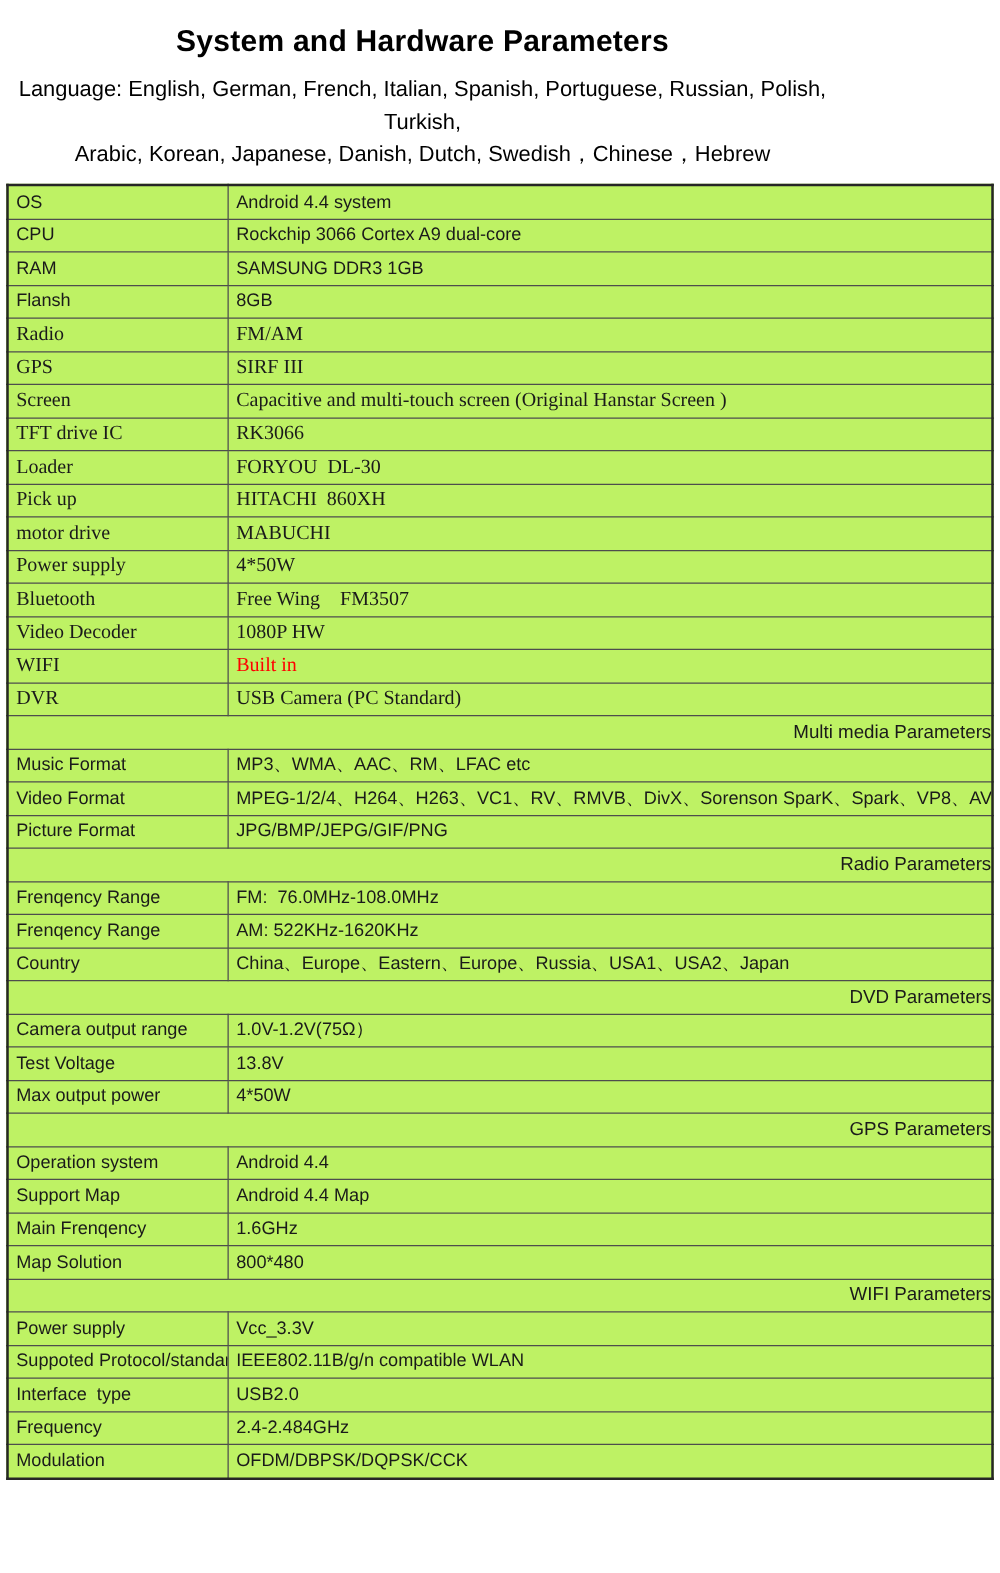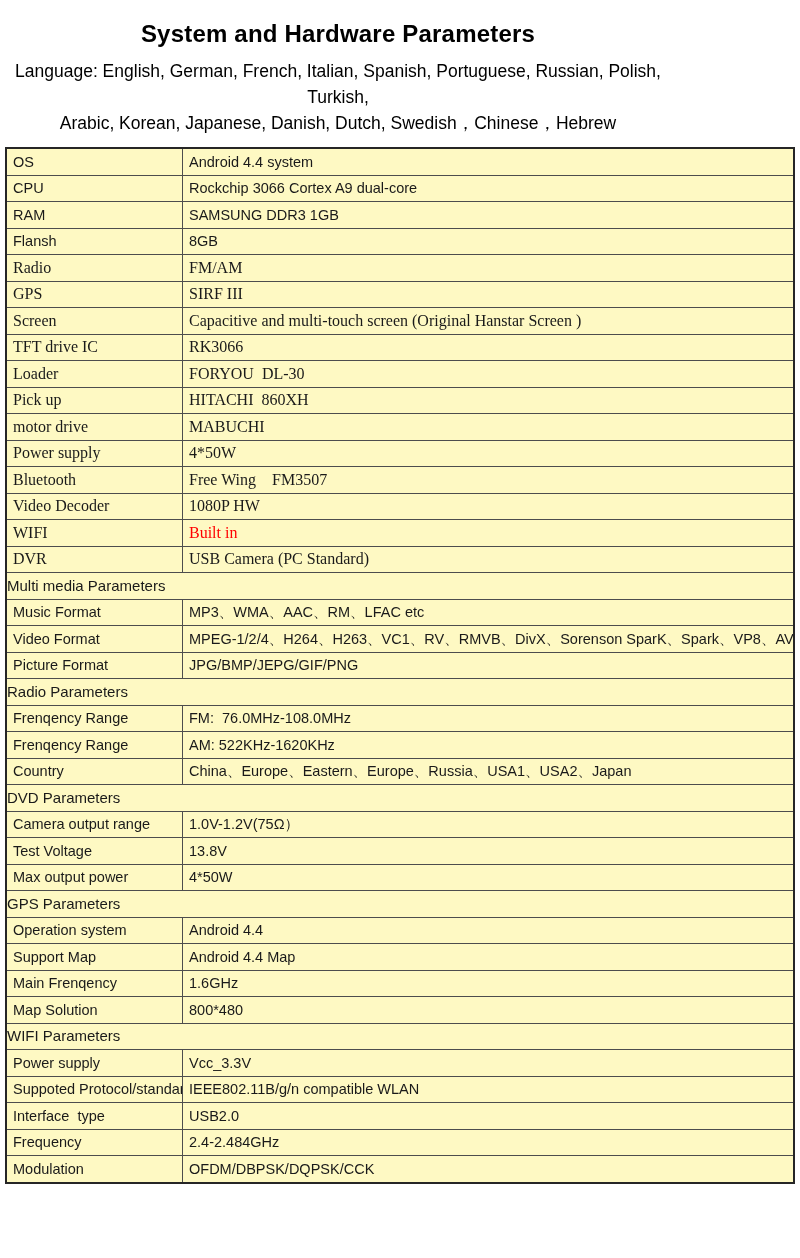--- a/index.html
+++ b/index.html
@@ -30,37 +30,37 @@
     color:#000000;
     font-family:"Liberation Sans", sans-serif;
   }
 
   table.spec {
     border-collapse:collapse;
     table-layout:fixed;
     width:790px;
     margin-left:5px;
     border:2px solid #262626;
-    background:#fef9c3;
+    background:#bef264;
   }
   td {
     border:1px solid #4d4d4d;
     height:25.5px;
     padding:0 4px 0 6px;
     font-size:14.5px;
     line-height:24px;
     white-space:pre;
     overflow:hidden;
     vertical-align:middle;
   }
   td.label { width:165px; }
   td.sans  { font-family:"Liberation Sans", sans-serif; }
   td.serif { font-family:"Liberation Serif", serif; font-size:16px; }
   td.section {
-    text-align:left;
+    text-align:right;
     font-family:"Liberation Sans", sans-serif;
     font-size:15px;
     padding:0;
   }
 </style>
 </head>
 <body>
 
 <div class="page">
   <h1 class="page-title">System and Hardware Parameters</h1>

